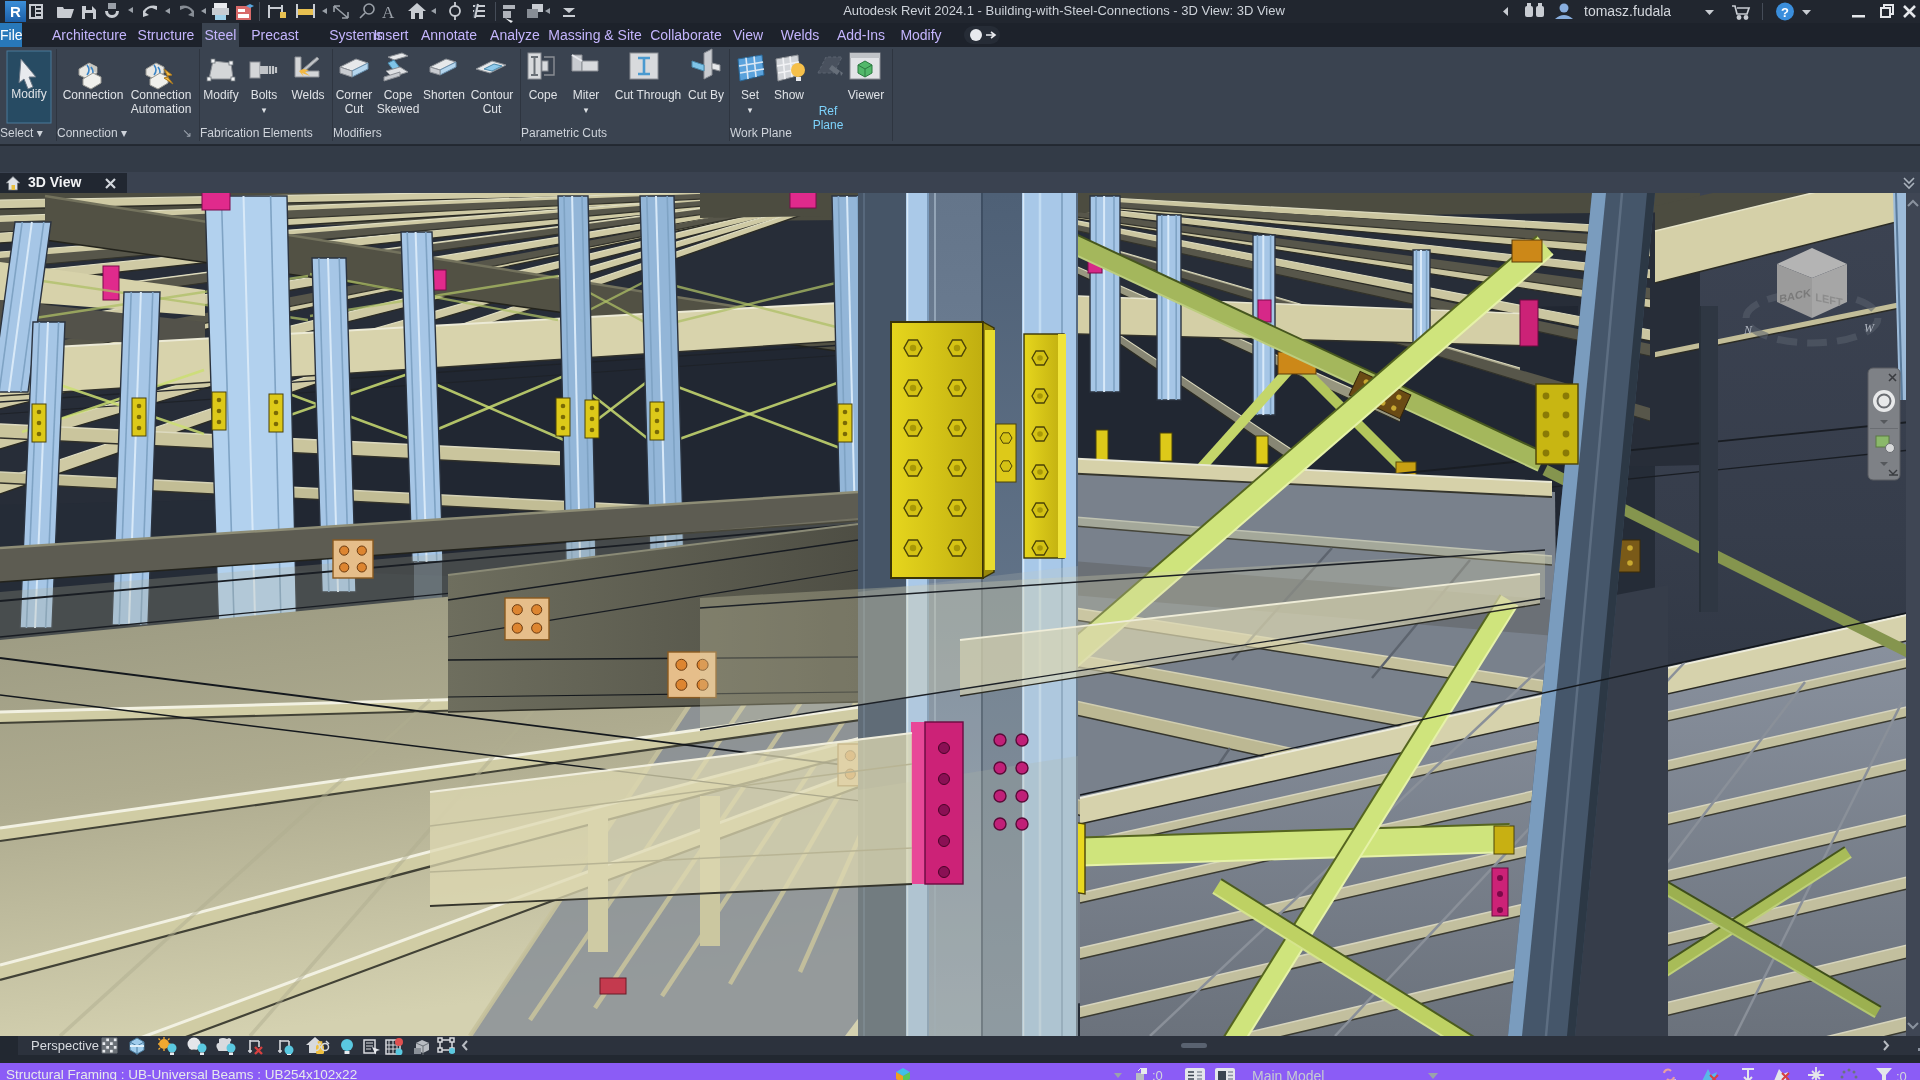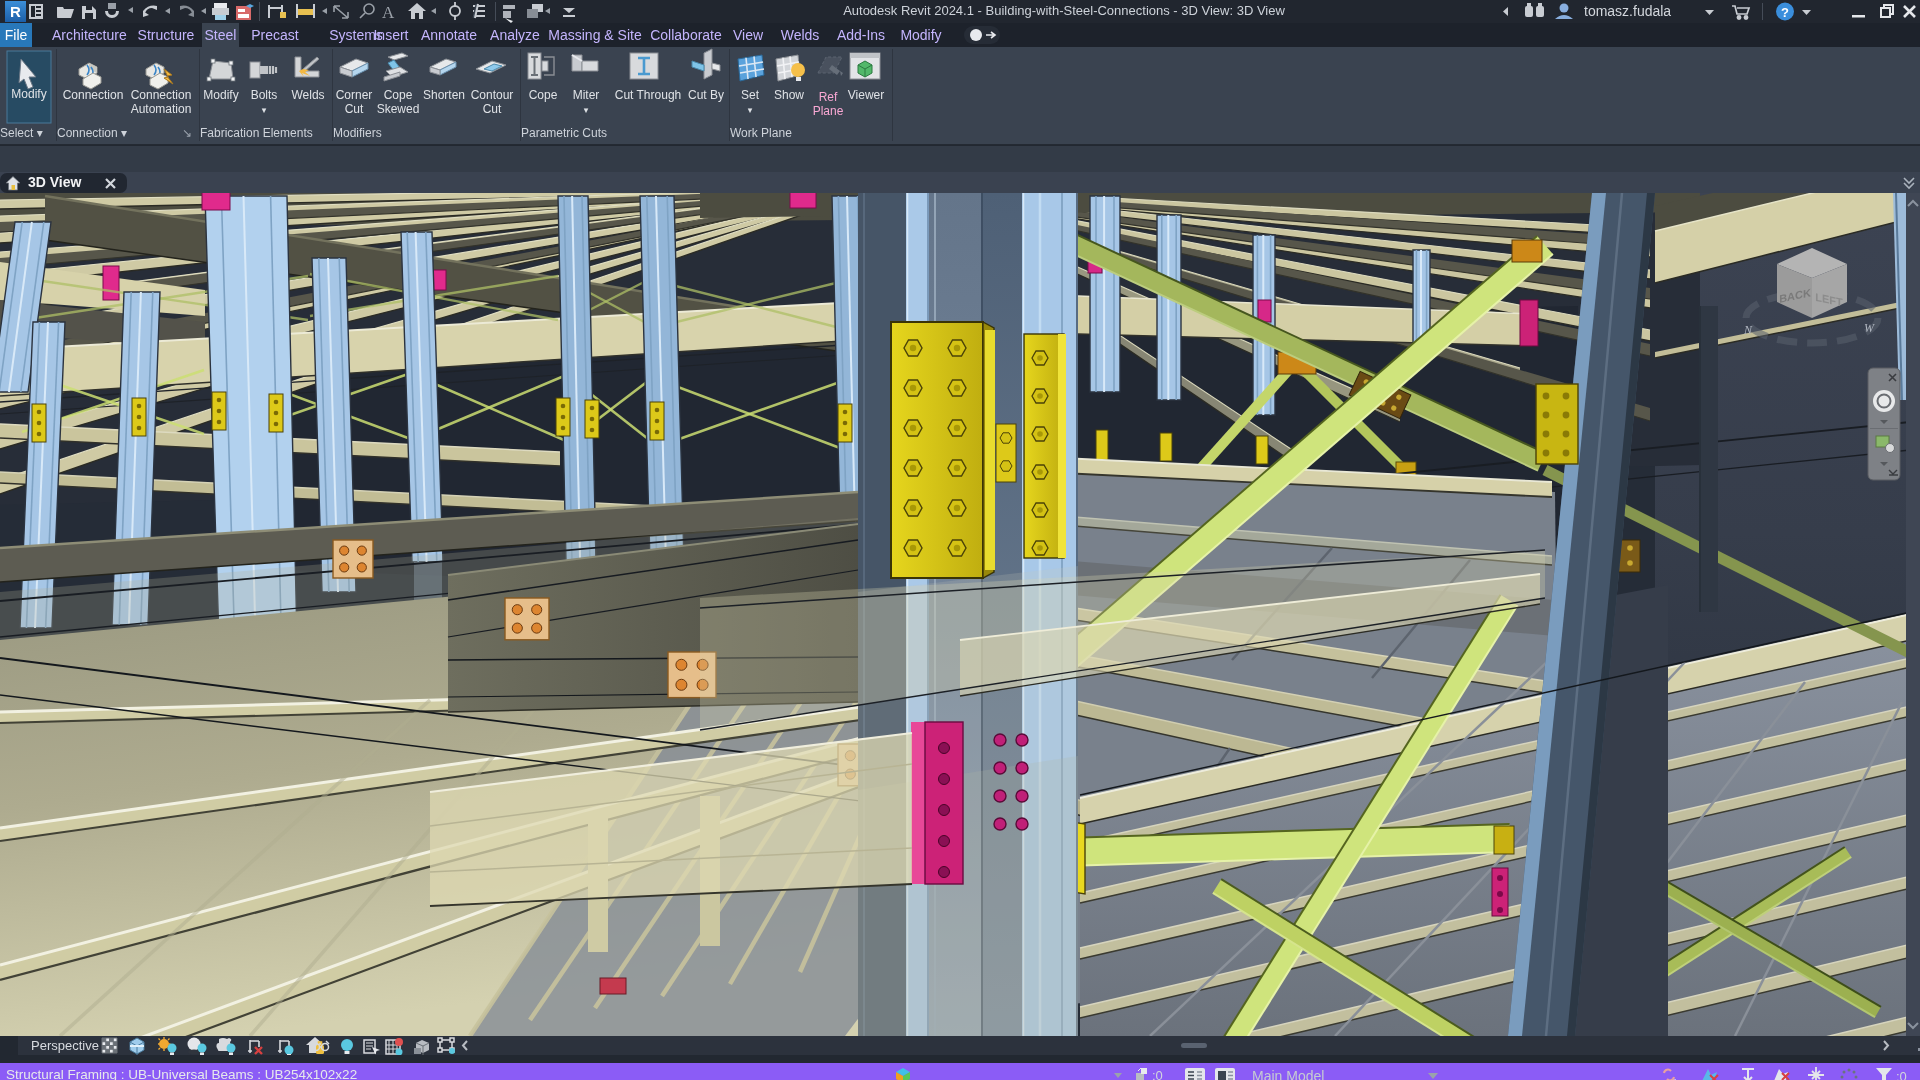--- a/index.html
+++ b/index.html
@@ -13,21 +13,21 @@
   #menubar { position:absolute; left:0; top:23px; width:1920px; height:24px; background:#1d222b; }
   .mtab { position:absolute; top:0; height:24px; line-height:24px; color:#c4b5fd; font-size:14px; text-align:center; white-space:nowrap; }
   
   #ribbon { position:absolute; left:0; top:47px; width:1920px; height:98px; background:#3a4350; border-bottom:1px solid #242a33; }
   .rbtn { position:absolute; color:#dfe2e6; font-size:12px; text-align:center; }
   .glabel { position:absolute; top:79px; color:#ced3da; font-size:12px; text-align:left; }
   
   #strip { position:absolute; left:0; top:146px; width:1920px; height:26px; background:#333b47; }
   
   #tabbar { position:absolute; left:0; top:172px; width:1920px; height:21px; background:#3a4250; }
-  #vtab { position:absolute; left:0; top:1px; width:127px; height:20px; background:#212731; color:#f2f3f5; font-weight:bold; font-size:14px;border-radius:7px; }
+  #vtab { position:absolute; left:0; top:1px; width:127px; height:20px; background:#212731; color:#f2f3f5; font-weight:bold; font-size:14px; }
   
   #scene { position:absolute; left:0; top:193px; width:1920px; height:843px; }
   
   #viewbar { position:absolute; left:18px; top:1036px; width:1920px; height:19px; background:#2c323d; color:#d8dbe0; font-size:13px; }
   
   #statusbar { position:absolute; left:0; top:1055px; width:1920px; height:34px; background:#8b5cf6; color:#e6e8eb; font-size:13.5px;margin-top:8px; }
 </style>
 </head>
 <body>
 <div id="app">
@@ -147,21 +147,21 @@
       <g fill="none" stroke="#e4e6ea" stroke-width="2">
           <rect x="381" y="8" width="9" height="9"></rect>
           <path d="M384 8 v-3 h9 v9 h-3"></path>
         </g>
       <g stroke="#e4e6ea" stroke-width="2.6">
           <path d="M404 6 l11 11 M415 6 l-11 11"></path>
         </g>
     </svg>
   </div>
   <div id="menubar">
-    <div class="mtab" style="left:0;width:32px;background:#2878ba;color:#fff;">File</div>
+    <div class="mtab" style="left:0;width:22px;background:#2878ba;color:#fff;">File</div>
     <div class="mtab" style="left:52px;width:72px;">Architecture</div>
     <div class="mtab" style="left:136px;width:60px;">Structure</div>
     <div class="mtab" style="left:202px;width:37px;background:#3a4350;">Steel</div>
     <div class="mtab" style="left:250px;width:50px;">Precast</div>
     <div class="mtab" style="left:292px;width:56px;margin-left:36px;">Systems</div>
     <div class="mtab" style="left:370px;width:42px;">Insert</div>
     <div class="mtab" style="left:418px;width:62px;">Annotate</div>
     <div class="mtab" style="left:488px;width:54px;">Analyze</div>
     <div class="mtab" style="left:548px;width:94px;">Massing &amp; Site</div>
     <div class="mtab" style="left:648px;width:76px;">Collaborate</div>
@@ -309,21 +309,21 @@
     <div class="rbtn" style="left:330px;top:41px;width:48px;">Corner<br>Cut</div>
     <div class="rbtn" style="left:370px;top:41px;width:56px;">Cope<br>Skewed</div>
     <div class="rbtn" style="left:416px;top:41px;width:56px;">Shorten</div>
     <div class="rbtn" style="left:466px;top:41px;width:52px;">Contour<br>Cut</div>
     <div class="rbtn" style="left:520px;top:41px;width:46px;">Cope</div>
     <div class="rbtn" style="left:564px;top:41px;width:44px;">Miter<br><span style="font-size:9px;">▾</span></div>
     <div class="rbtn" style="left:608px;top:41px;width:80px;">Cut Through</div>
     <div class="rbtn" style="left:684px;top:41px;width:44px;">Cut By</div>
     <div class="rbtn" style="left:734px;top:41px;width:32px;">Set<br><span style="font-size:9px;">▾</span></div>
     <div class="rbtn" style="left:770px;top:41px;width:38px;">Show</div>
-    <div class="rbtn" style="left:808px;top:43px;width:40px;color:#f9a8d4;">Ref<br>Plane</div>
+    <div class="rbtn" style="left:808px;top:57px;width:40px;color:#7dd3fc;">Ref<br>Plane</div>
     <div class="rbtn" style="left:846px;top:41px;width:40px;">Viewer</div>
     <div class="glabel" style="left:0;width:56px;">Select ▾</div>
     <div class="glabel" style="left:57px;width:130px;">Connection ▾</div>
     <div class="glabel" style="left:182px;width:16px;color:#9aa2ac;">↘</div>
     <div class="glabel" style="left:200px;width:132px;">Fabrication Elements</div>
     <div class="glabel" style="left:333px;width:187px;">Modifiers</div>
     <div class="glabel" style="left:521px;width:208px;">Parametric Cuts</div>
     <div class="glabel" style="left:730px;width:162px;">Work Plane</div>
   </div>
   <div id="strip"></div>

